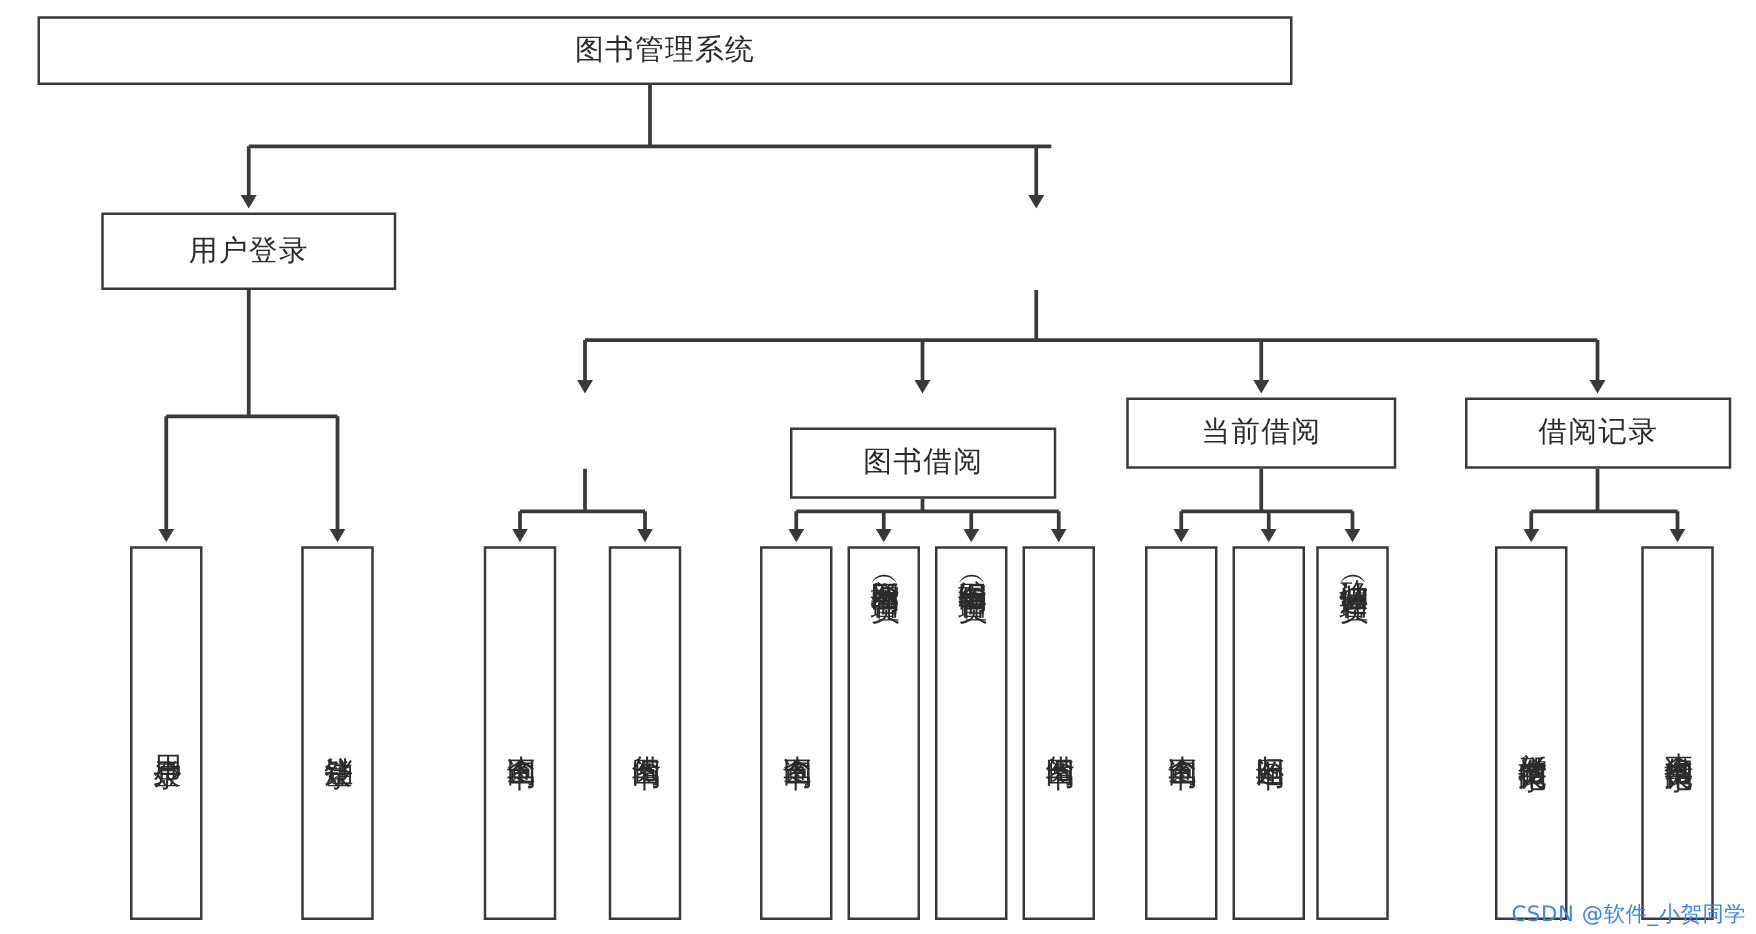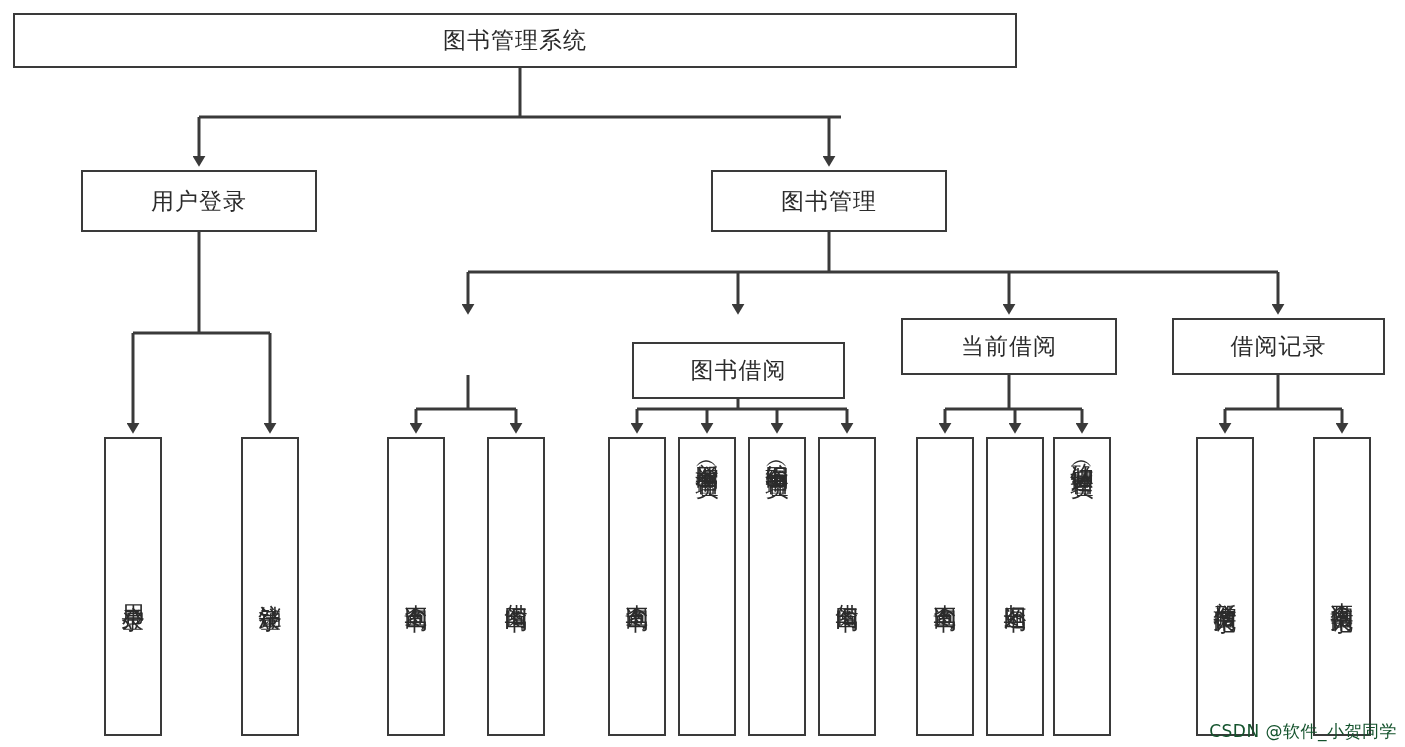--- a/index.html
+++ b/index.html
@@ -59,21 +59,21 @@
     text-align: left;
   }
   .node-v.center-v {
     align-items: center;
   }
   #watermark {
     position: absolute;
     right: 8px;
     bottom: 4px;
     font-size: 17px;
-    color: #14532d;
+    color: #3b82f6;
     white-space: nowrap;
     letter-spacing: 0.5px;
   }
 </style>
 </head>
 <body>
 
 <div id="diagram-root">
 
   <svg id="flow" viewBox="0 0 1405 747" xmlns="http://www.w3.org/2000/svg">
@@ -119,29 +119,26 @@
       <path d="M1015,409 L1015,424" marker-end="url(#arrowhead)"></path>
       <path d="M1082,409 L1082,424" marker-end="url(#arrowhead)"></path>
 
       <path d="M1278,375 L1278,409"></path>
       <path d="M1225,409 L1342,409"></path>
       <path d="M1225,409 L1225,424" marker-end="url(#arrowhead)"></path>
       <path d="M1342,409 L1342,424" marker-end="url(#arrowhead)"></path>
     </g>
   </svg>
 
-  <div class="node-box node-h" style="left:13px; top:13px; width:1004px; height:55px;">
+  <div class="node-box node-h" style="left:30px; top:13px; width:1004px; height:55px;">
     <span>图书管理系统</span>
   </div>
 
   <div class="node-box node-h" style="left:81px; top:170px; width:236px; height:62px;">
     <span>用户登录</span>
-  </div>
-  <div class="node-box node-h" style="left:711px; top:170px; width:236px; height:62px;">
-    <span>图书管理</span>
   </div>
 
   <div class="node-box node-h" style="left:632px; top:318px; width:213px; height:57px;margin-top:24px;">
     <span>图书借阅</span>
   </div>
   <div class="node-box node-h" style="left:901px; top:318px; width:216px; height:57px;">
     <span>当前借阅</span>
   </div>
   <div class="node-box node-h" style="left:1172px; top:318px; width:213px; height:57px;">
     <span>借阅记录</span>

